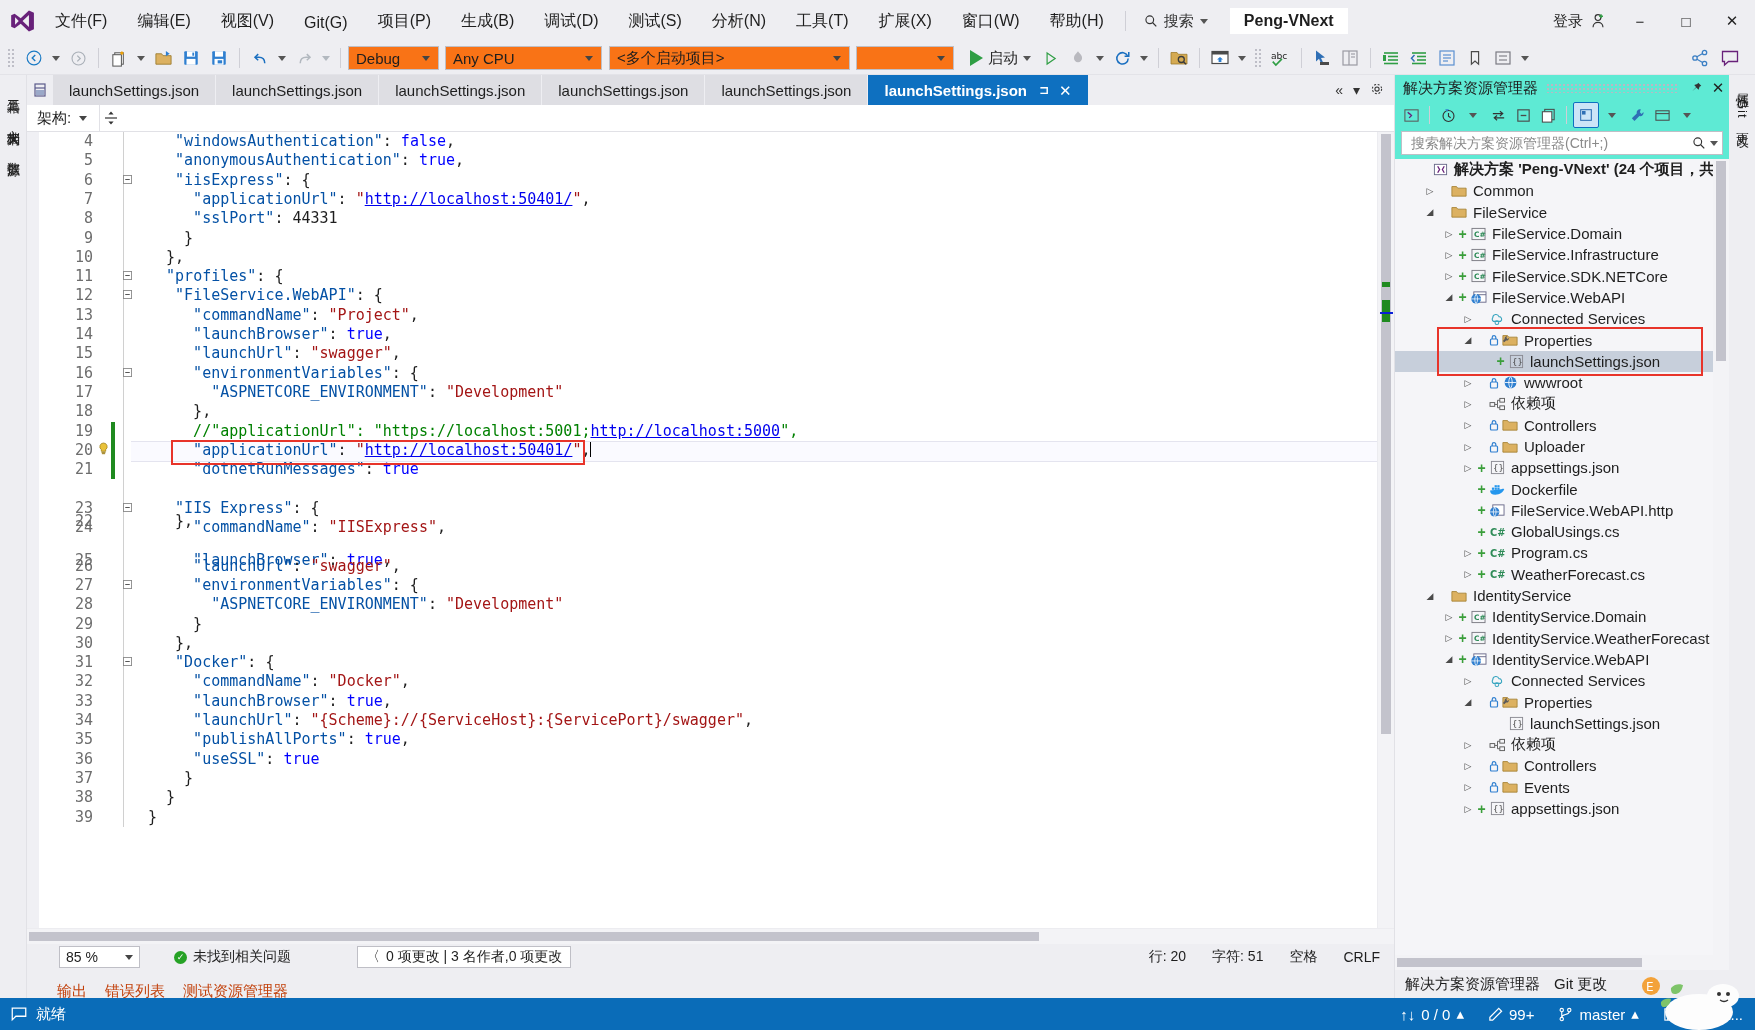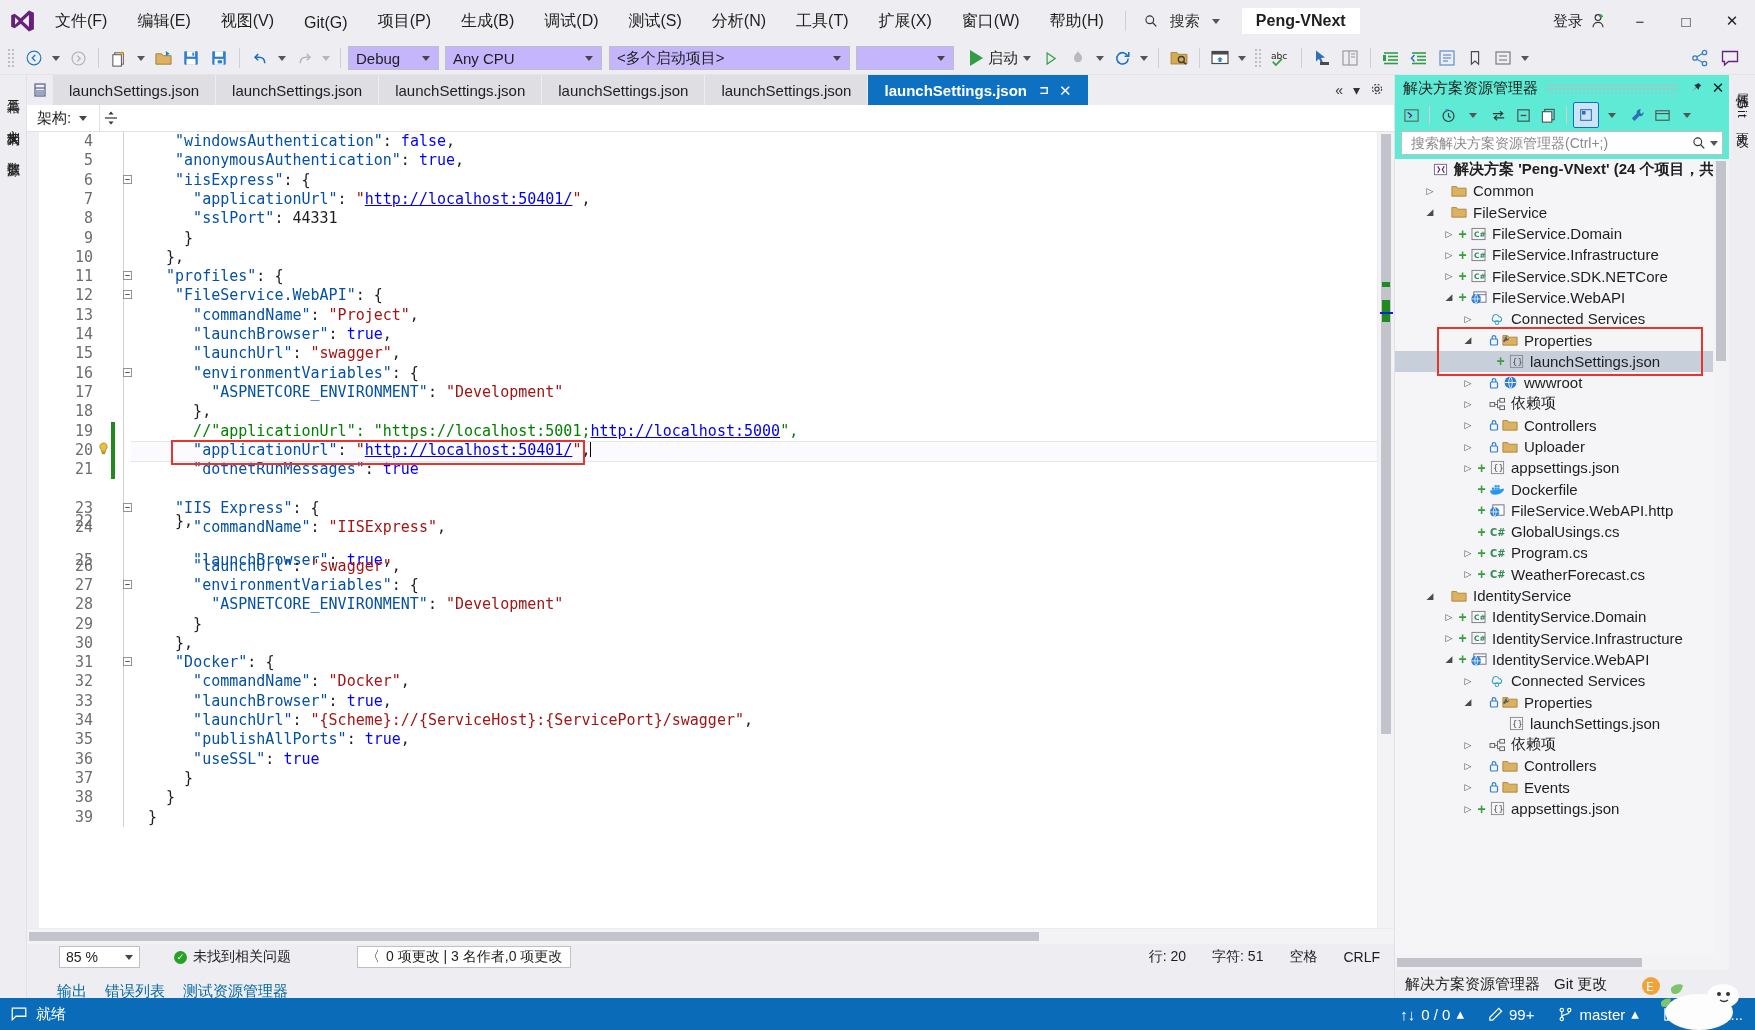--- a/index.html
+++ b/index.html
@@ -11,37 +11,37 @@
   }
   .app{position:relative;width:1755px;height:1030px;display:flex;flex-direction:column;background:#eeeef2;}
 
   
   .titlebar{height:42px;display:flex;align-items:center;background:#eeeef2;flex:none;}
   .vs-logo{width:44px;display:flex;align-items:center;justify-content:center;}
   .vs-logo svg{display:block}
   .menu{display:flex;align-items:flex-end;gap:8px;}
   .menu-item{padding:4px 11px;font-size:16px;color:#1e1e1e;white-space:nowrap;cursor:default;}
   .tb-sep{width:1px;height:20px;background:#cfcfd6;margin:0 10px;}
-  .searchbox{display:flex;align-items:center;gap:12px;padding:3px 8px;font-size:15px;color:#333;cursor:text;}
+  .searchbox{display:flex;align-items:center;gap:6px;padding:3px 8px;font-size:15px;color:#333;cursor:text;}
   .searchbox .mag{width:14px;height:14px;flex:none;}
   .caret-sm{width:0;height:0;border-left:4px solid transparent;border-right:4px solid transparent;border-top:5px solid #555;}
   .proj-chip{background:#fff;padding:4px 14px;font-weight:bold;font-size:16px;margin-left:14px;color:#1e1e1e;}
   .title-right{margin-left:auto;display:flex;align-items:center;height:100%;}
   .signin{display:flex;align-items:center;gap:6px;font-size:15px;padding:0 10px;cursor:default;}
   .wbtn{width:46px;height:42px;display:flex;align-items:center;justify-content:center;cursor:default;}
 
   
   .toolbar{height:32px;display:flex;align-items:center;padding:0 4px;background:#eeeef2;flex:none;gap:2px;border-bottom:1px solid #e3e3e8;}
   .grip{width:9px;height:20px;margin:0 3px;
         background-image:radial-gradient(#b9b9c2 40%,transparent 41%);
         background-size:4px 4px;opacity:.9;}
   .tbtn{width:26px;height:26px;display:flex;align-items:center;justify-content:center;cursor:default;border-radius:2px;}
   .tbtn.sm{width:14px;}
   .tsep{width:1px;height:20px;background:#cfcfd6;margin:0 5px;}
-  .combo{height:22px;border:1px solid #bfbfc6;background:#c4b5fd;display:flex;align-items:center;
+  .combo{height:22px;border:1px solid #bfbfc6;background:#f97316;display:flex;align-items:center;
          padding:0 4px 0 7px;font-size:15px;color:#1e1e1e;cursor:default;}
   .combo .cv{flex:1;white-space:nowrap;overflow:hidden;}
   .combo .ar{width:0;height:0;border-left:4px solid transparent;border-right:4px solid transparent;border-top:5px solid #444;margin-left:10px;margin-right:4px;}
   .start-btn{display:flex;align-items:center;gap:5px;padding:0 4px;height:26px;cursor:default;}
   .tri{width:0;height:0;border-top:8px solid transparent;border-bottom:8px solid transparent;border-left:13px solid #2f9e44;}
 
   
   .body{flex:1;display:flex;min-height:0;background:#eeeef2;}
   .left{flex:1;display:flex;flex-direction:column;min-width:0;}
 
@@ -107,21 +107,21 @@
              padding:0 3px 0 6px;margin-left:32px;font-size:14px;}
   .zoomcombo .ar{width:0;height:0;border-left:4px solid transparent;border-right:4px solid transparent;border-top:5px solid #444;margin-left:auto;margin-right:3px;}
   .ok-dot{width:13px;height:13px;border-radius:50%;background:#26a226;display:inline-flex;align-items:center;
           justify-content:center;color:#fff;font-size:9px;margin-right:6px;}
   .gitchip{border:1px solid #bfbfc6;background:#fff;height:20px;display:flex;align-items:center;
            padding:0 8px;margin-left:66px;font-size:14px;gap:6px;}
   .edstatus .right{margin-left:auto;display:flex;align-items:center;gap:26px;padding-right:14px;font-size:14px;}
 
   
   .btabs{height:28px;display:flex;align-items:center;background:#eeeef2;flex:none;padding-left:30px;gap:18px;font-size:15px;}
-  .btab{cursor:default;color:#0369a1;margin-top:15px;}
+  .btab{cursor:default;color:#c2410c;margin-top:15px;}
 
   
   .sepane{width:334px;flex:none;display:flex;flex-direction:column;background:#5eead4;border-left:1px solid #e1e1e6;}
   .se-head{height:26px;display:flex;align-items:center;padding-left:8px;flex:none;}
   .se-title{font-size:15px;color:#1e1e1e;white-space:nowrap;}
   .dots{flex:1;height:10px;margin:0 8px;
         background-image:radial-gradient(#b9b9c2 40%,transparent 41%);background-size:4px 4px;}
   .se-head .ic{width:22px;height:22px;display:flex;align-items:center;justify-content:center;cursor:default;}
   .se-toolbar{height:28px;display:flex;align-items:center;gap:1px;padding:0 4px;flex:none;}
   .se-toolbar .ic{width:24px;height:24px;display:flex;align-items:center;justify-content:center;cursor:default;border-radius:2px;}
@@ -952,21 +952,21 @@
             </div>
             <div class="tnode" style="padding-left: 46px;">
               <span class="tw">▷</span>
               <span class="plus">+</span>
               <span class="ic">
                 <svg width="15" height="14" viewBox="0 0 16 15">
                   <rect x="1" y="1.5" width="14" height="12" fill="none" stroke="#7a7a82" stroke-width="1"></rect>
                   <text x="3.2" y="10.5" font-family="DejaVu Sans" font-size="8" fill="#2e8b57" font-weight="bold">C#</text>
                 </svg>
               </span>
-              <span class="lbl">IdentityService.Infrastructure</span>
+              <span class="lbl">IdentityService.WeatherForecast</span>
             </div>
             <div class="tnode" style="padding-left: 46px;">
               <span class="tw">◢</span>
               <span class="plus">+</span>
               <span class="ic">
                 <svg width="17" height="15" viewBox="0 0 18 16">
                   <rect x="4" y="2" width="13" height="11" fill="#fff" stroke="#6a6a8a" stroke-width="1"></rect>
                   <line x1="4" y1="5" x2="17" y2="5" stroke="#6a6a8a" stroke-width="1"></line>
                   <circle cx="6.5" cy="9.5" r="5.2" fill="#2f7fd0"></circle>
                   <path d="M1.3 9.5h10.4M6.5 4.3c2 2.6 2 7.8 0 10.4M6.5 4.3c-2 2.6-2 7.8 0 10.4" fill="none" stroke="#fff" stroke-width=".8"></path>

